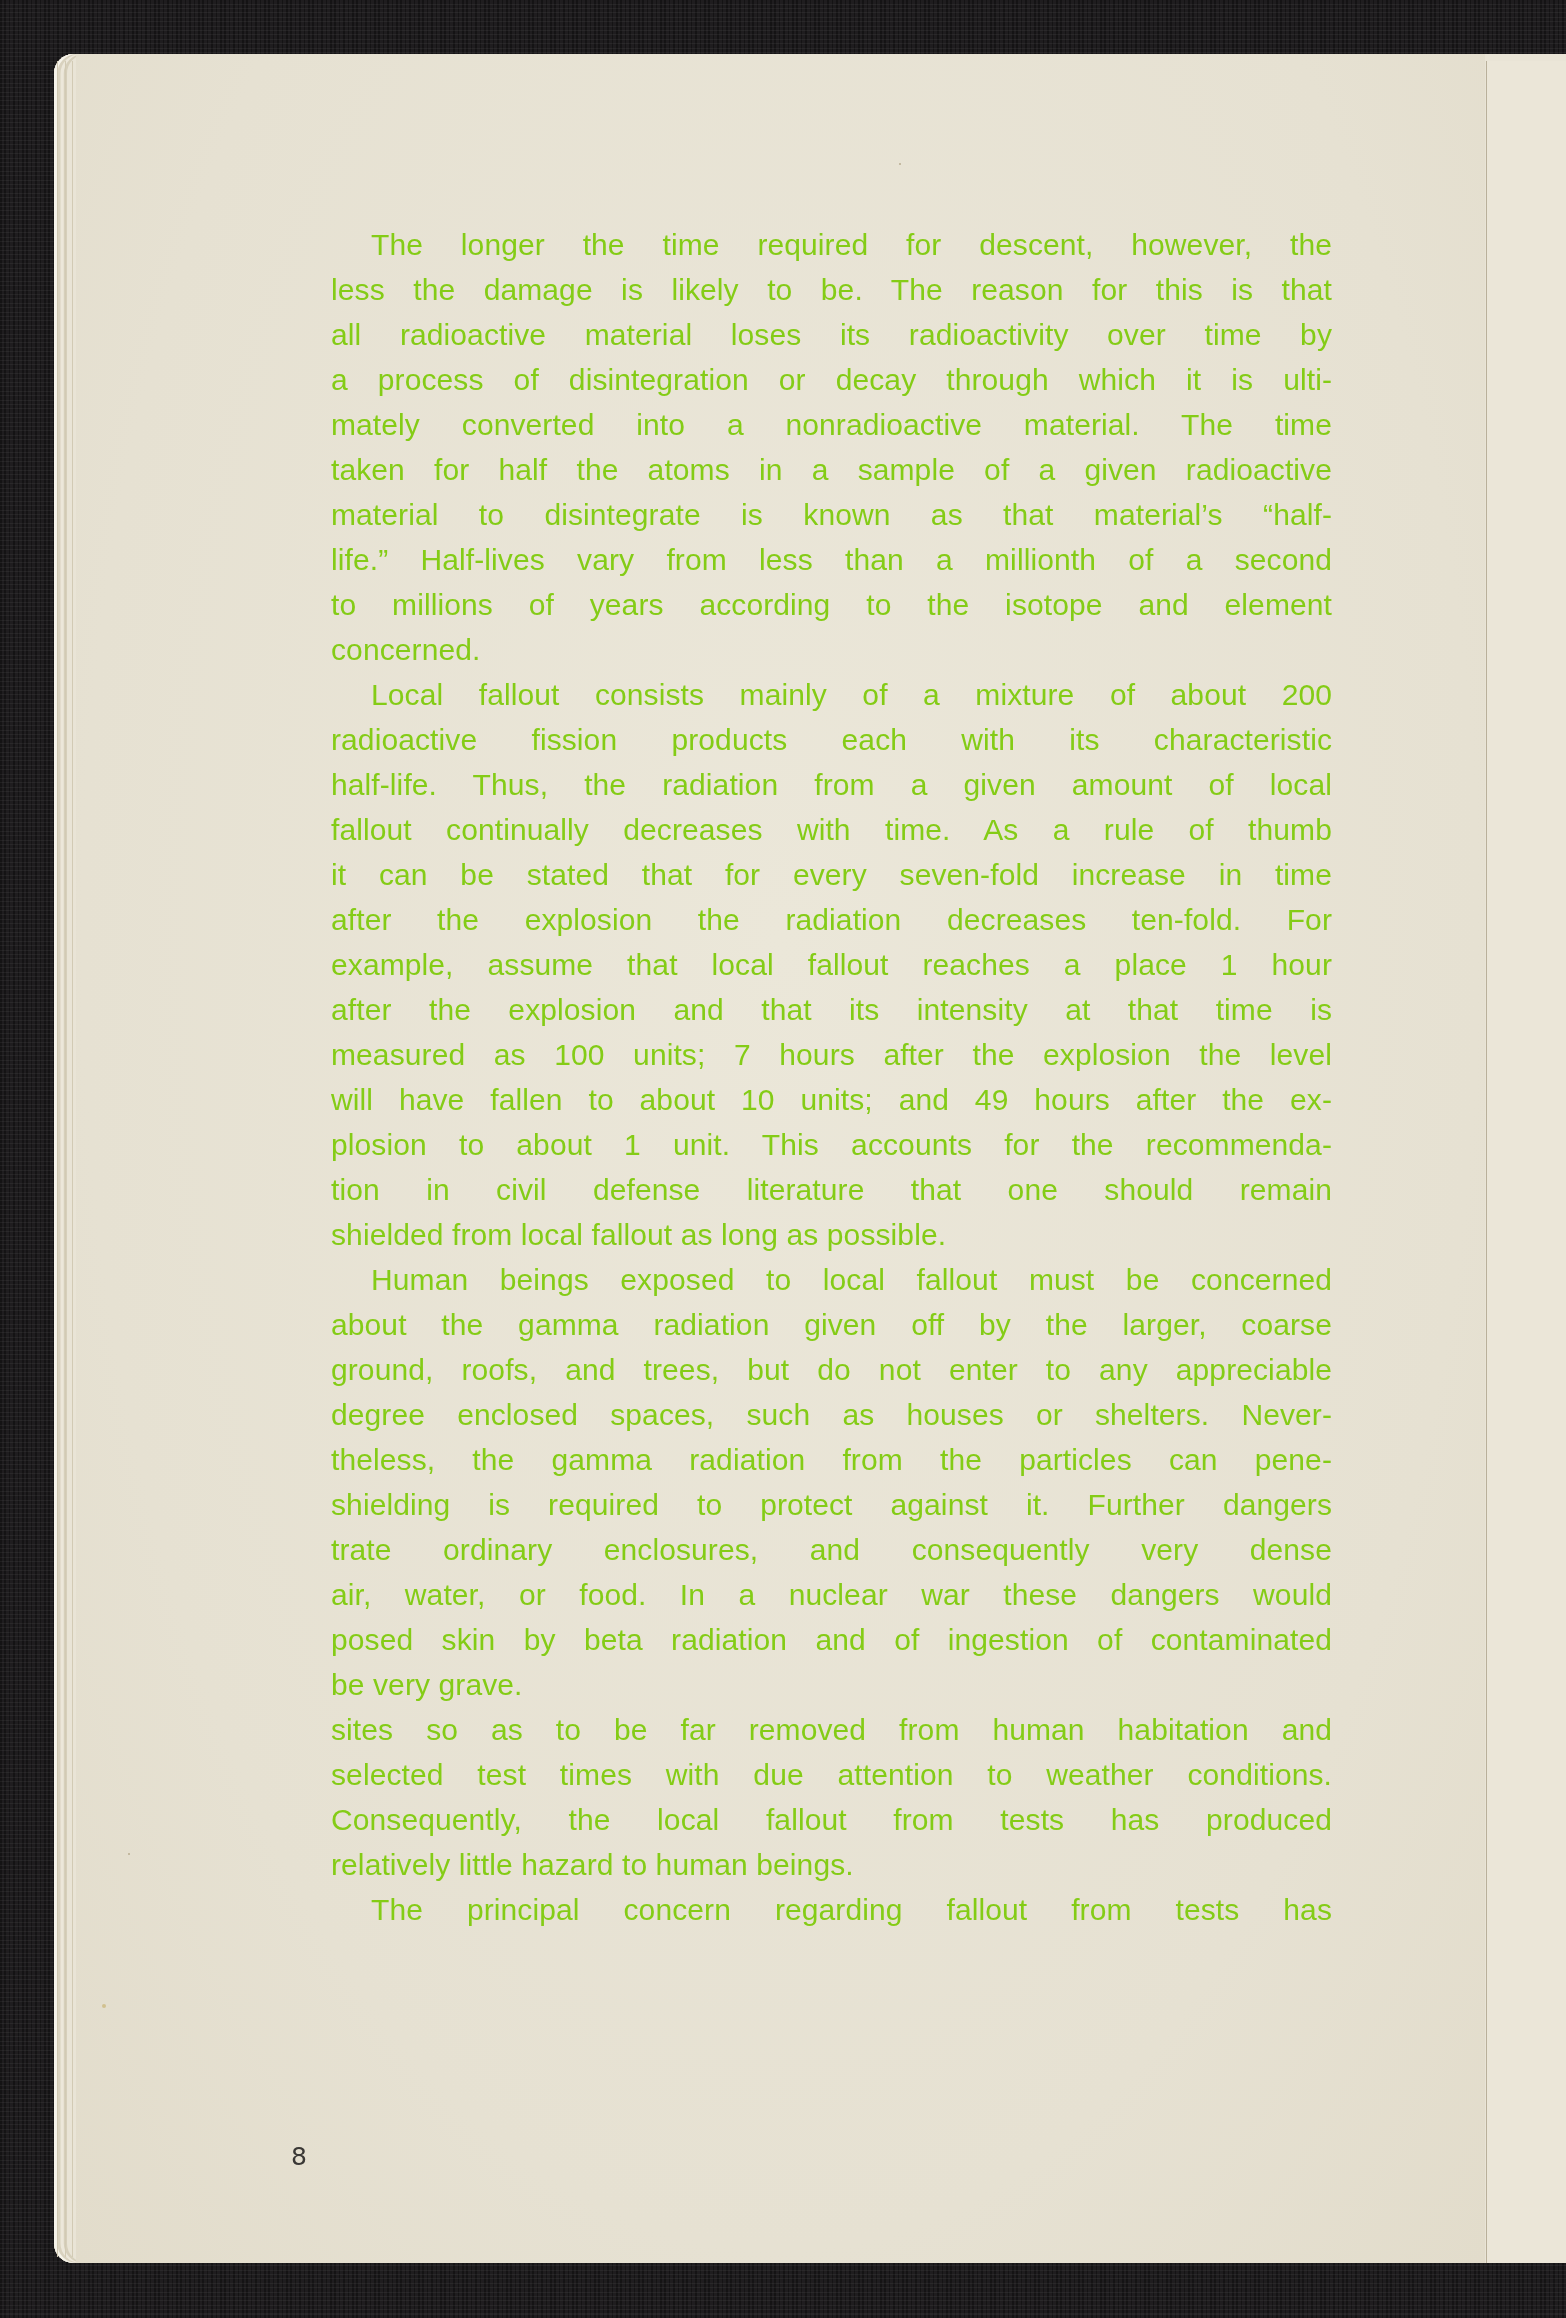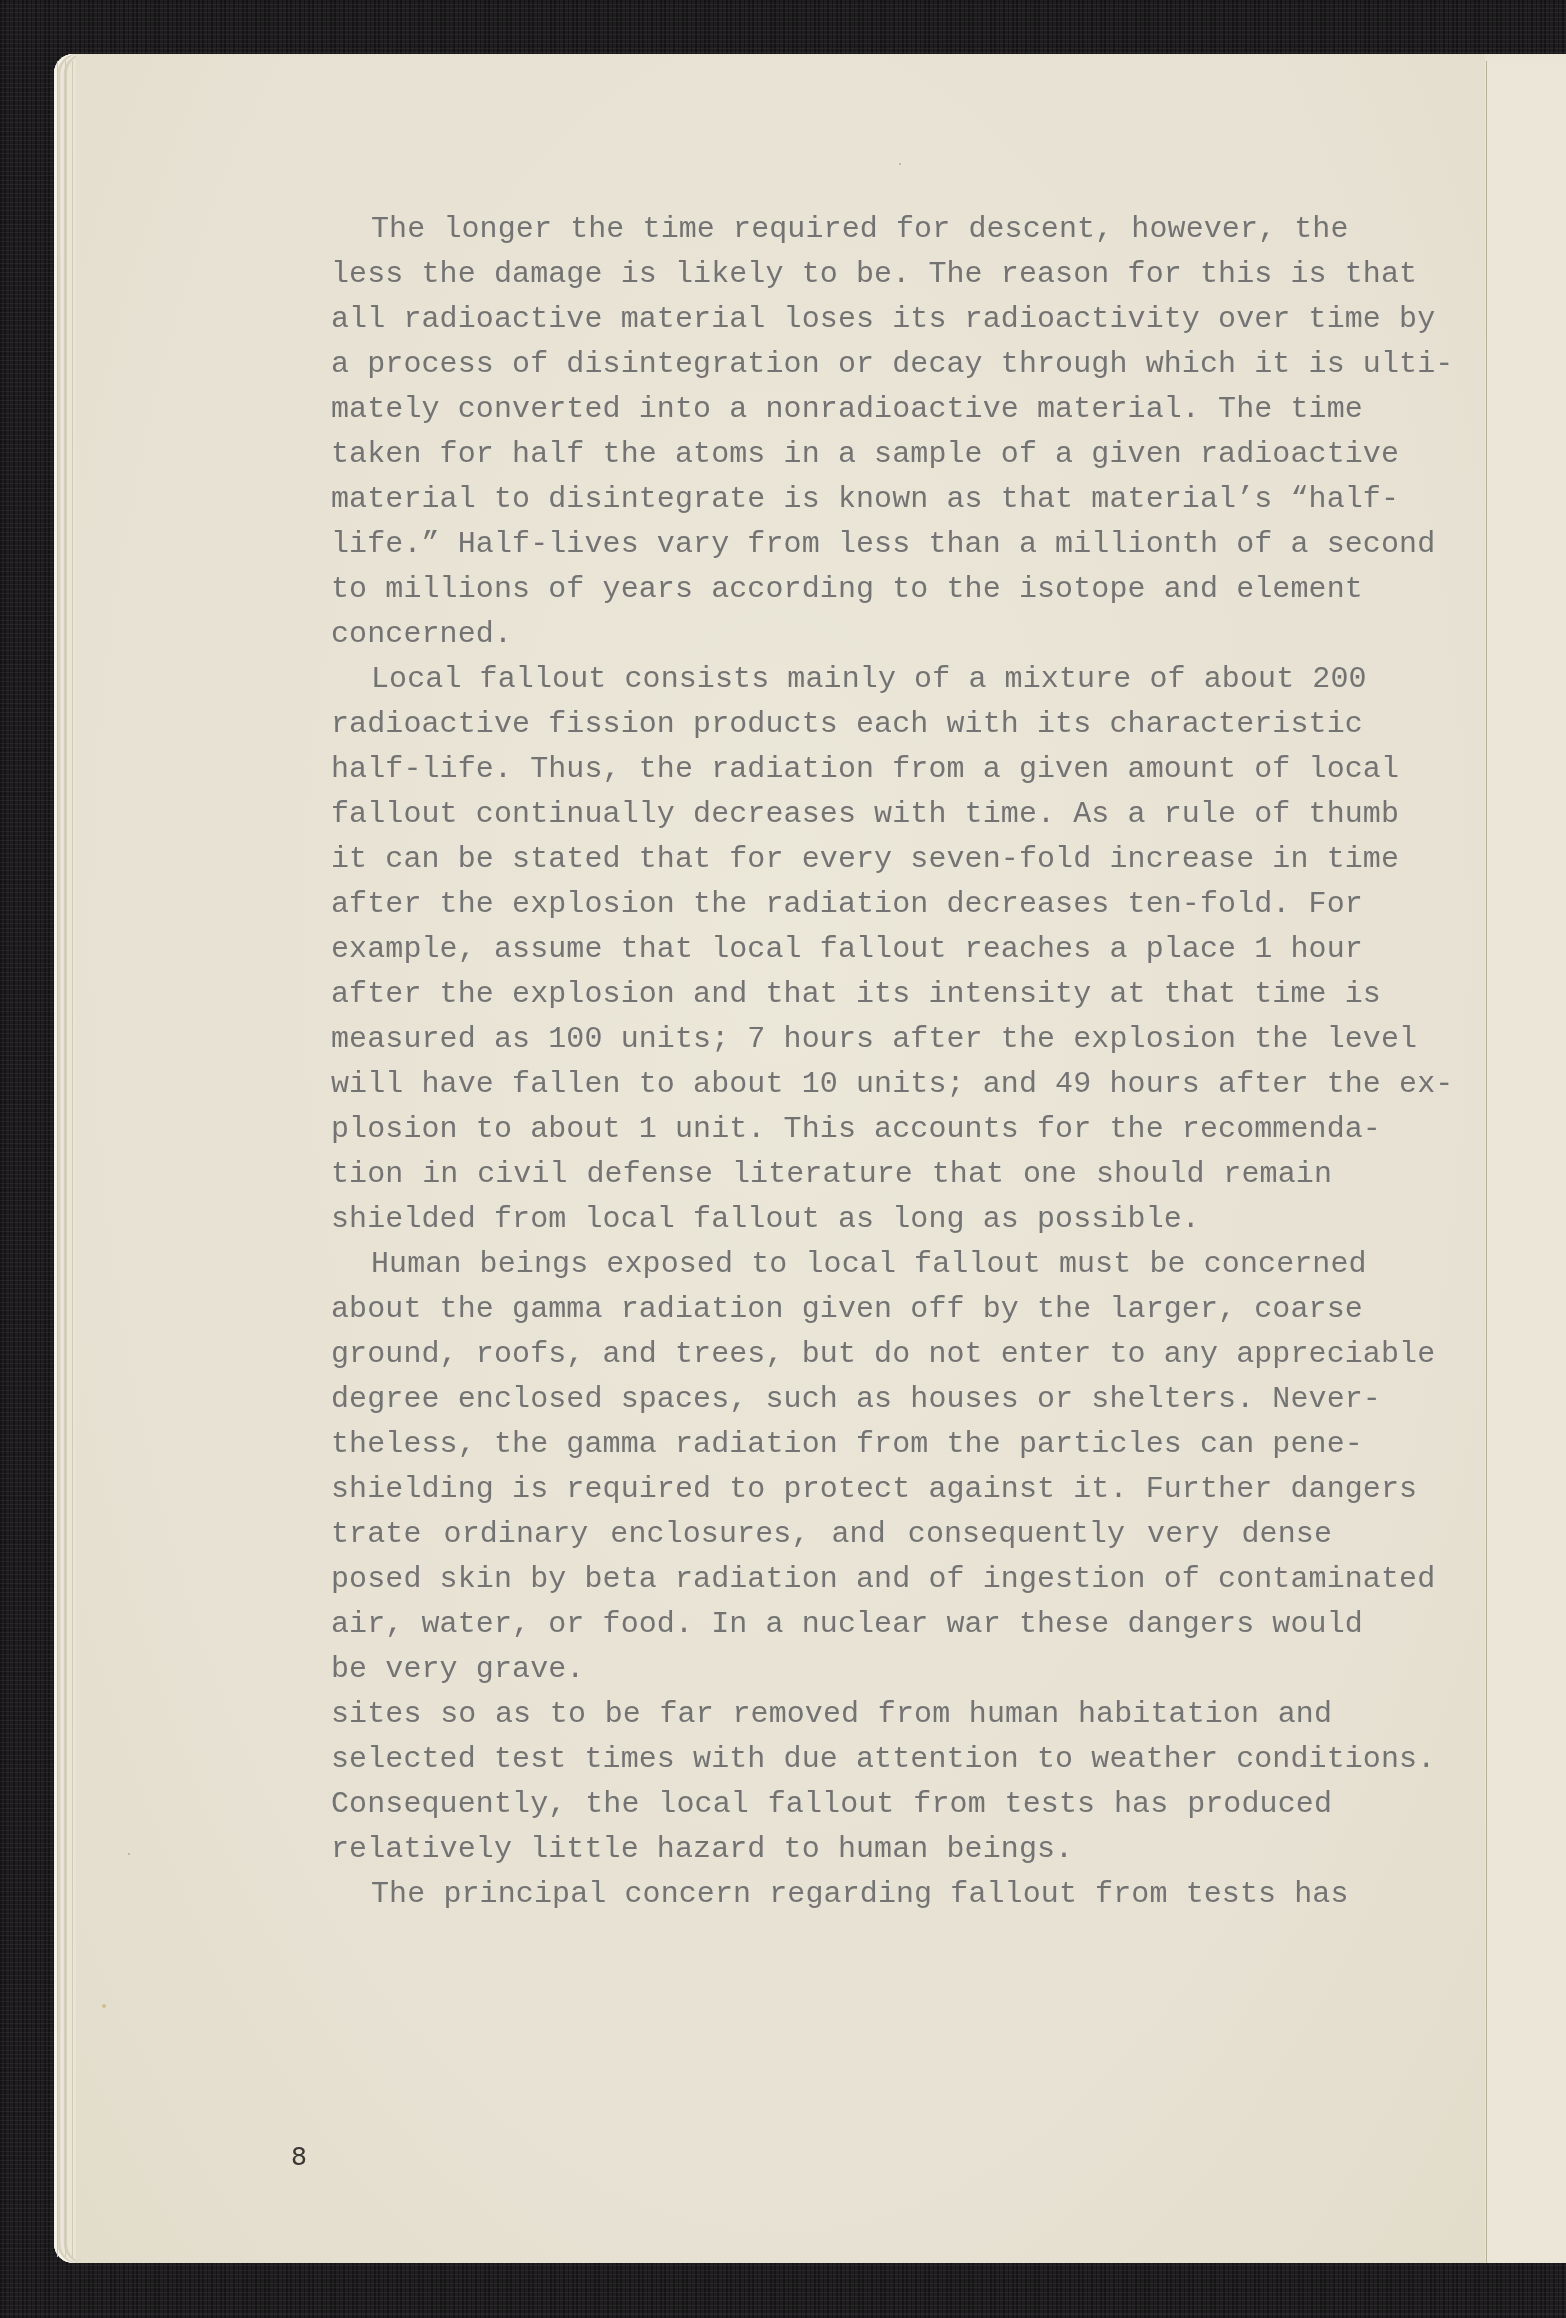--- a/index.html
+++ b/index.html
@@ -70,26 +70,26 @@
       position: absolute;
       left: 1487px;
       top: 61px;
       width: 79px;
       height: 2202px;
       background: #ebe6d8;
     }
     .text-block {
       position: absolute;
       left: 331px;
-      top: 207px;
+      top: 222px;
       width: 1001px;
-      font-family: Liberation Mono, monospace;
+      font-family: Liberation Sans, sans-serif;
       font-size: 30px;
       line-height: 45px;
-      color: #737373;
+      color: #84cc16;
       text-align: justify;
       letter-spacing: 0.1px;
     }
     .text-block p {
       margin: 0;
       text-indent: 0;
     }
     .line {
       display: block;
       text-align: justify;
@@ -162,22 +162,22 @@
   </p>
 
   <p>
     <span class="line" style="padding-left:40px"><span class="line-inner">Human beings exposed to local fallout must be concerned</span></span>
     <span class="line"><span class="line-inner">about the gamma radiation given off by the larger, coarse</span></span>
     <span class="line"><span class="line-inner">ground, roofs, and trees, but do not enter to any appreciable</span></span>
     <span class="line"><span class="line-inner">degree enclosed spaces, such as houses or shelters. Never-</span></span>
     <span class="line"><span class="line-inner">theless, the gamma radiation from the particles can pene-</span></span>
     <span class="line"><span class="line-inner">shielding is required to protect against it. Further dangers</span></span>
     <span class="line"><span class="line-inner">trate ordinary enclosures, and consequently very dense</span></span>
+    <span class="line"><span class="line-inner">air, water, or food. In a nuclear war these dangers would</span></span>
     <span class="line"><span class="line-inner">posed skin by beta radiation and of ingestion of contaminated</span></span>
-    <span class="line"><span class="line-inner">air, water, or food. In a nuclear war these dangers would</span></span>
     <span class="line last"><span class="line-inner">be very grave.</span></span>
   </p>
 
   <p>
     <span class="line"><span class="line-inner">sites so as to be far removed from human habitation and</span></span>
     <span class="line"><span class="line-inner">selected test times with due attention to weather conditions.</span></span>
     <span class="line"><span class="line-inner">Consequently, the local fallout from tests has produced</span></span>
     <span class="line last"><span class="line-inner">relatively little hazard to human beings.</span></span>
   </p>
 

